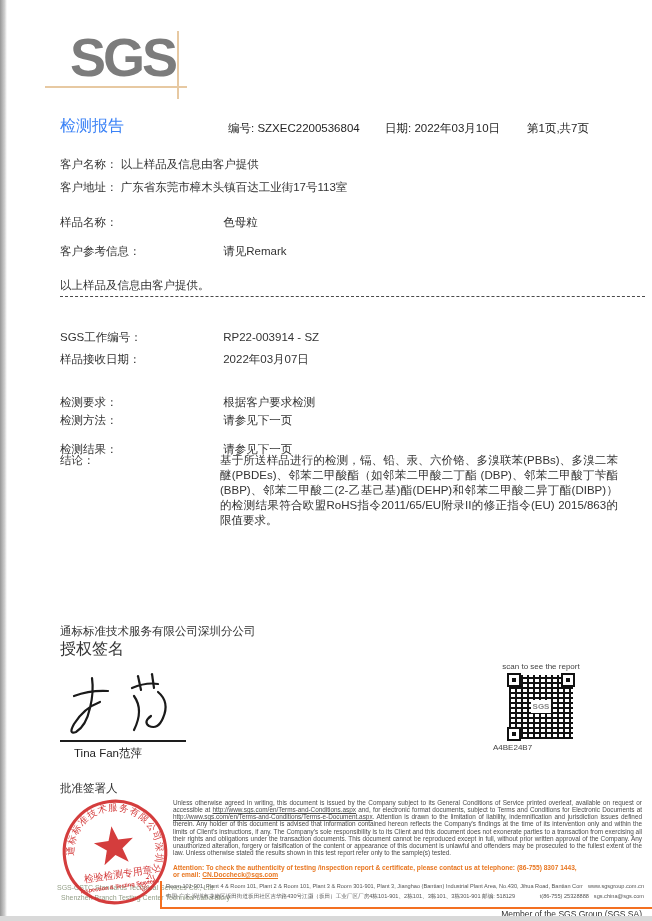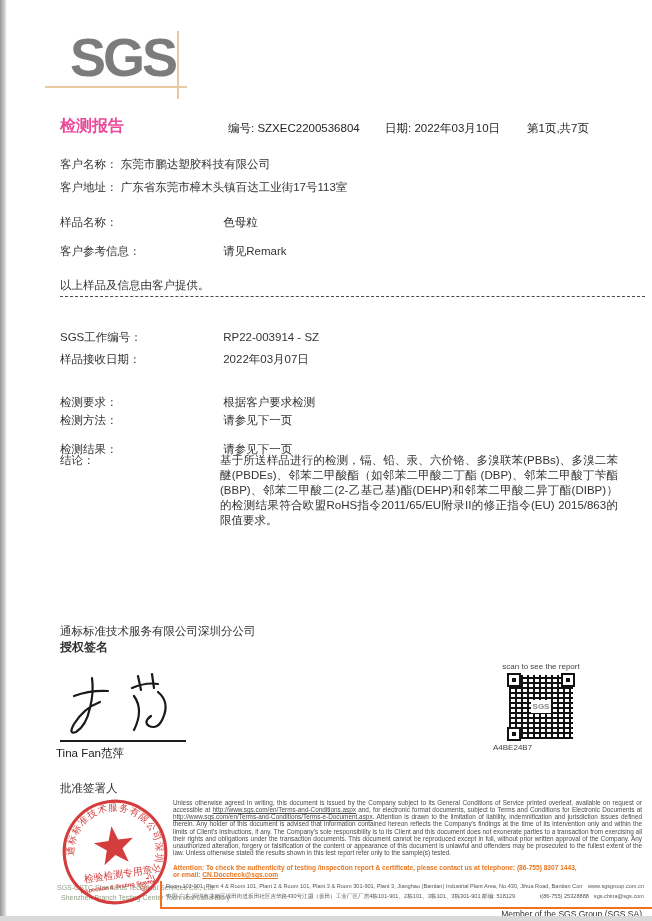--- a/index.html
+++ b/index.html
@@ -7,37 +7,37 @@
         font-family:"Liberation Sans","DejaVu Sans",sans-serif;color:#3a3a3a;}
   
   .scan-edge-left{position:absolute;left:0;top:0;width:7px;height:100%;
       background:linear-gradient(to right,#979797,#cfcfcf 65%,#ffffff);}
   .scan-edge-bottom{position:absolute;left:0;top:916px;width:100%;height:5px;background:#d9d9d9;}
   
   .logo{position:absolute;left:70px;top:30px;font-size:54px;line-height:1;font-weight:bold;
         color:#7c7c7c;letter-spacing:-3px;}
   .crop-h{position:absolute;left:45px;top:86px;width:142px;height:2px;background:#e7c9a2;}
   .crop-v{position:absolute;left:177px;top:31px;width:2px;height:68px;background:#e7c9a2;}
-  .report-title{position:absolute;left:60px;top:116px;font-size:16px;font-weight:bold;color:#ec4899;}
+  .report-title{position:absolute;left:60px;top:116px;font-size:16px;font-weight:normal;color:#3b82f6;}
   .hdr{position:absolute;top:121px;font-size:11.5px;color:#252525;white-space:nowrap;}
   
   .row{position:absolute;left:60px;font-size:11.5px;white-space:nowrap;color:#333;}
   .lbl{display:inline-block;}
   .w-sm{min-width:50px;}
   .w-lg{width:160px;}
   .dashed{position:absolute;left:60px;top:296px;width:585px;border-top:1.5px dashed #4a4a4a;}
   .conclusion-label{position:absolute;left:60px;top:453px;font-size:11.5px;color:#333;}
   .conclusion-text{position:absolute;left:220px;top:453px;width:398px;font-size:11.5px;
       line-height:15px;color:#333;text-align:justify;}
   
   .sig-company{position:absolute;left:60px;top:624px;font-size:11.5px;color:#333;}
-  .sig-auth{position:absolute;left:60px;top:639px;font-size:12px;color:#333;font-weight:bold;}
+  .sig-auth{position:absolute;left:60px;top:639px;font-size:16px;color:#333;}
   .sig-svg{position:absolute;left:62px;top:662px;}
   .sig-line{position:absolute;left:60px;top:740px;width:126px;height:2px;background:#1d1d1d;}
-  .sig-name{position:absolute;left:56px;top:746px;font-size:11.5px;color:#222;}
+  .sig-name{position:absolute;left:74px;top:746px;font-size:11.5px;color:#222;}
   .sig-role{position:absolute;left:60px;top:765px;font-size:11.5px;color:#333;margin-top:16px;}
   
   .qr-caption{position:absolute;left:493px;top:662px;width:96px;text-align:center;font-size:8px;color:#444;}
   .qr-box{position:absolute;left:507px;top:673px;width:68px;height:68px;background:#fff;}
   .qr-noise{position:absolute;inset:2px;
       background-image:
         repeating-linear-gradient(0deg,#111 0 2px,transparent 2px 5px),
         repeating-linear-gradient(90deg,#111 0 2px,transparent 2px 6px),
         repeating-linear-gradient(45deg,transparent 0 3px,#fff 3px 5px);}
   .finder{position:absolute;width:14px;height:14px;border:2.5px solid #111;background:#fff;box-sizing:border-box;}
@@ -80,21 +80,21 @@
     <span>SZXEC2200536804</span>
   </div>
   <div class="hdr" style="left:385px;">
     <span>日期:</span>
     <span>2022年03月10日</span>
   </div>
   <div class="hdr" style="left:527px;">第1页,共7页</div>
 
   <div class="row" style="top:157px;">
     <span class="lbl w-sm">客户名称：</span>
-    <span>东莞市鹏达塑胶科技有限公司</span>
+    <span>以上样品及信息由客户提供</span>
   </div>
   <div class="row" style="top:180px;">
     <span class="lbl w-sm">客户地址：</span>
     <span>广东省东莞市樟木头镇百达工业街17号113室</span>
   </div>
 
   <div class="row" style="top:215px;">
     <span class="lbl w-lg">样品名称：</span>
     <span>色母粒</span>
   </div>

